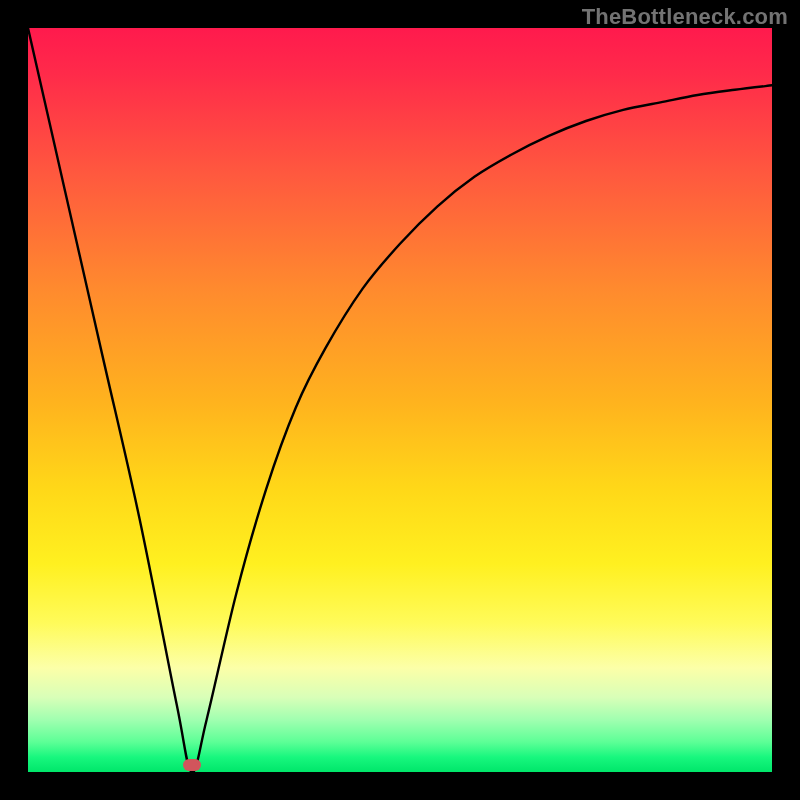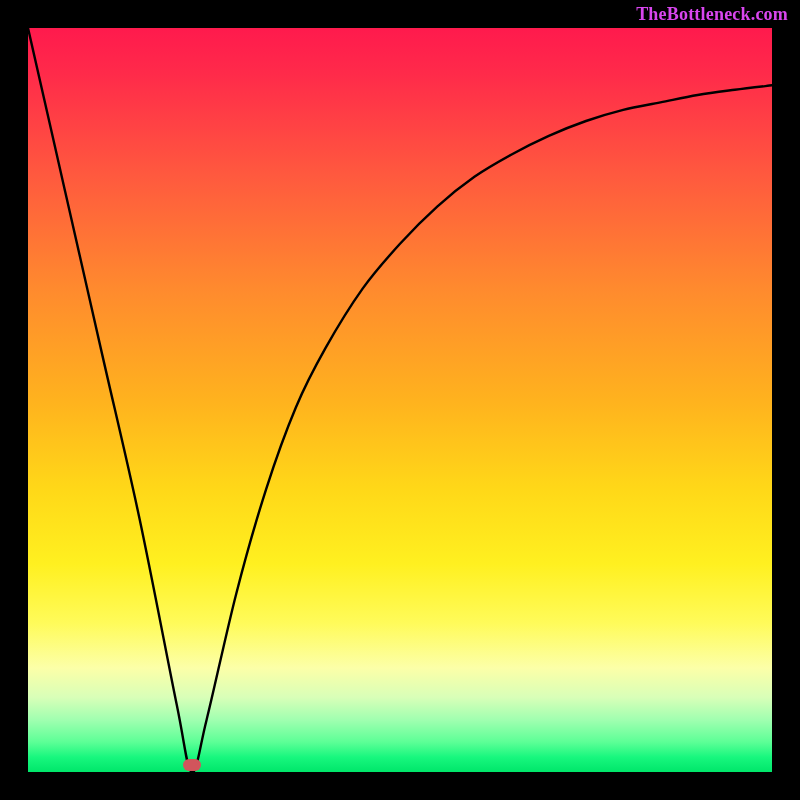--- a/index.html
+++ b/index.html
@@ -7,24 +7,24 @@
   .frame {
     position: relative;
     width: 800px;
     height: 800px;
     background: #000;
   }
   .watermark {
     position: absolute;
     top: 4px;
     right: 12px;
-    font-family: Liberation Serif, serif;
-    font-size: 18px;
+    font-family: Liberation Sans, sans-serif;
+    font-size: 22px;
     font-weight: 600;
-    color: #d946ef;
+    color: #737373;
     letter-spacing: 0.2px;
     z-index: 10;
   }
   .plot-area {
     position: absolute;
     left: 28px;
     top: 28px;
     width: 744px;
     height: 744px;
     overflow: hidden;

